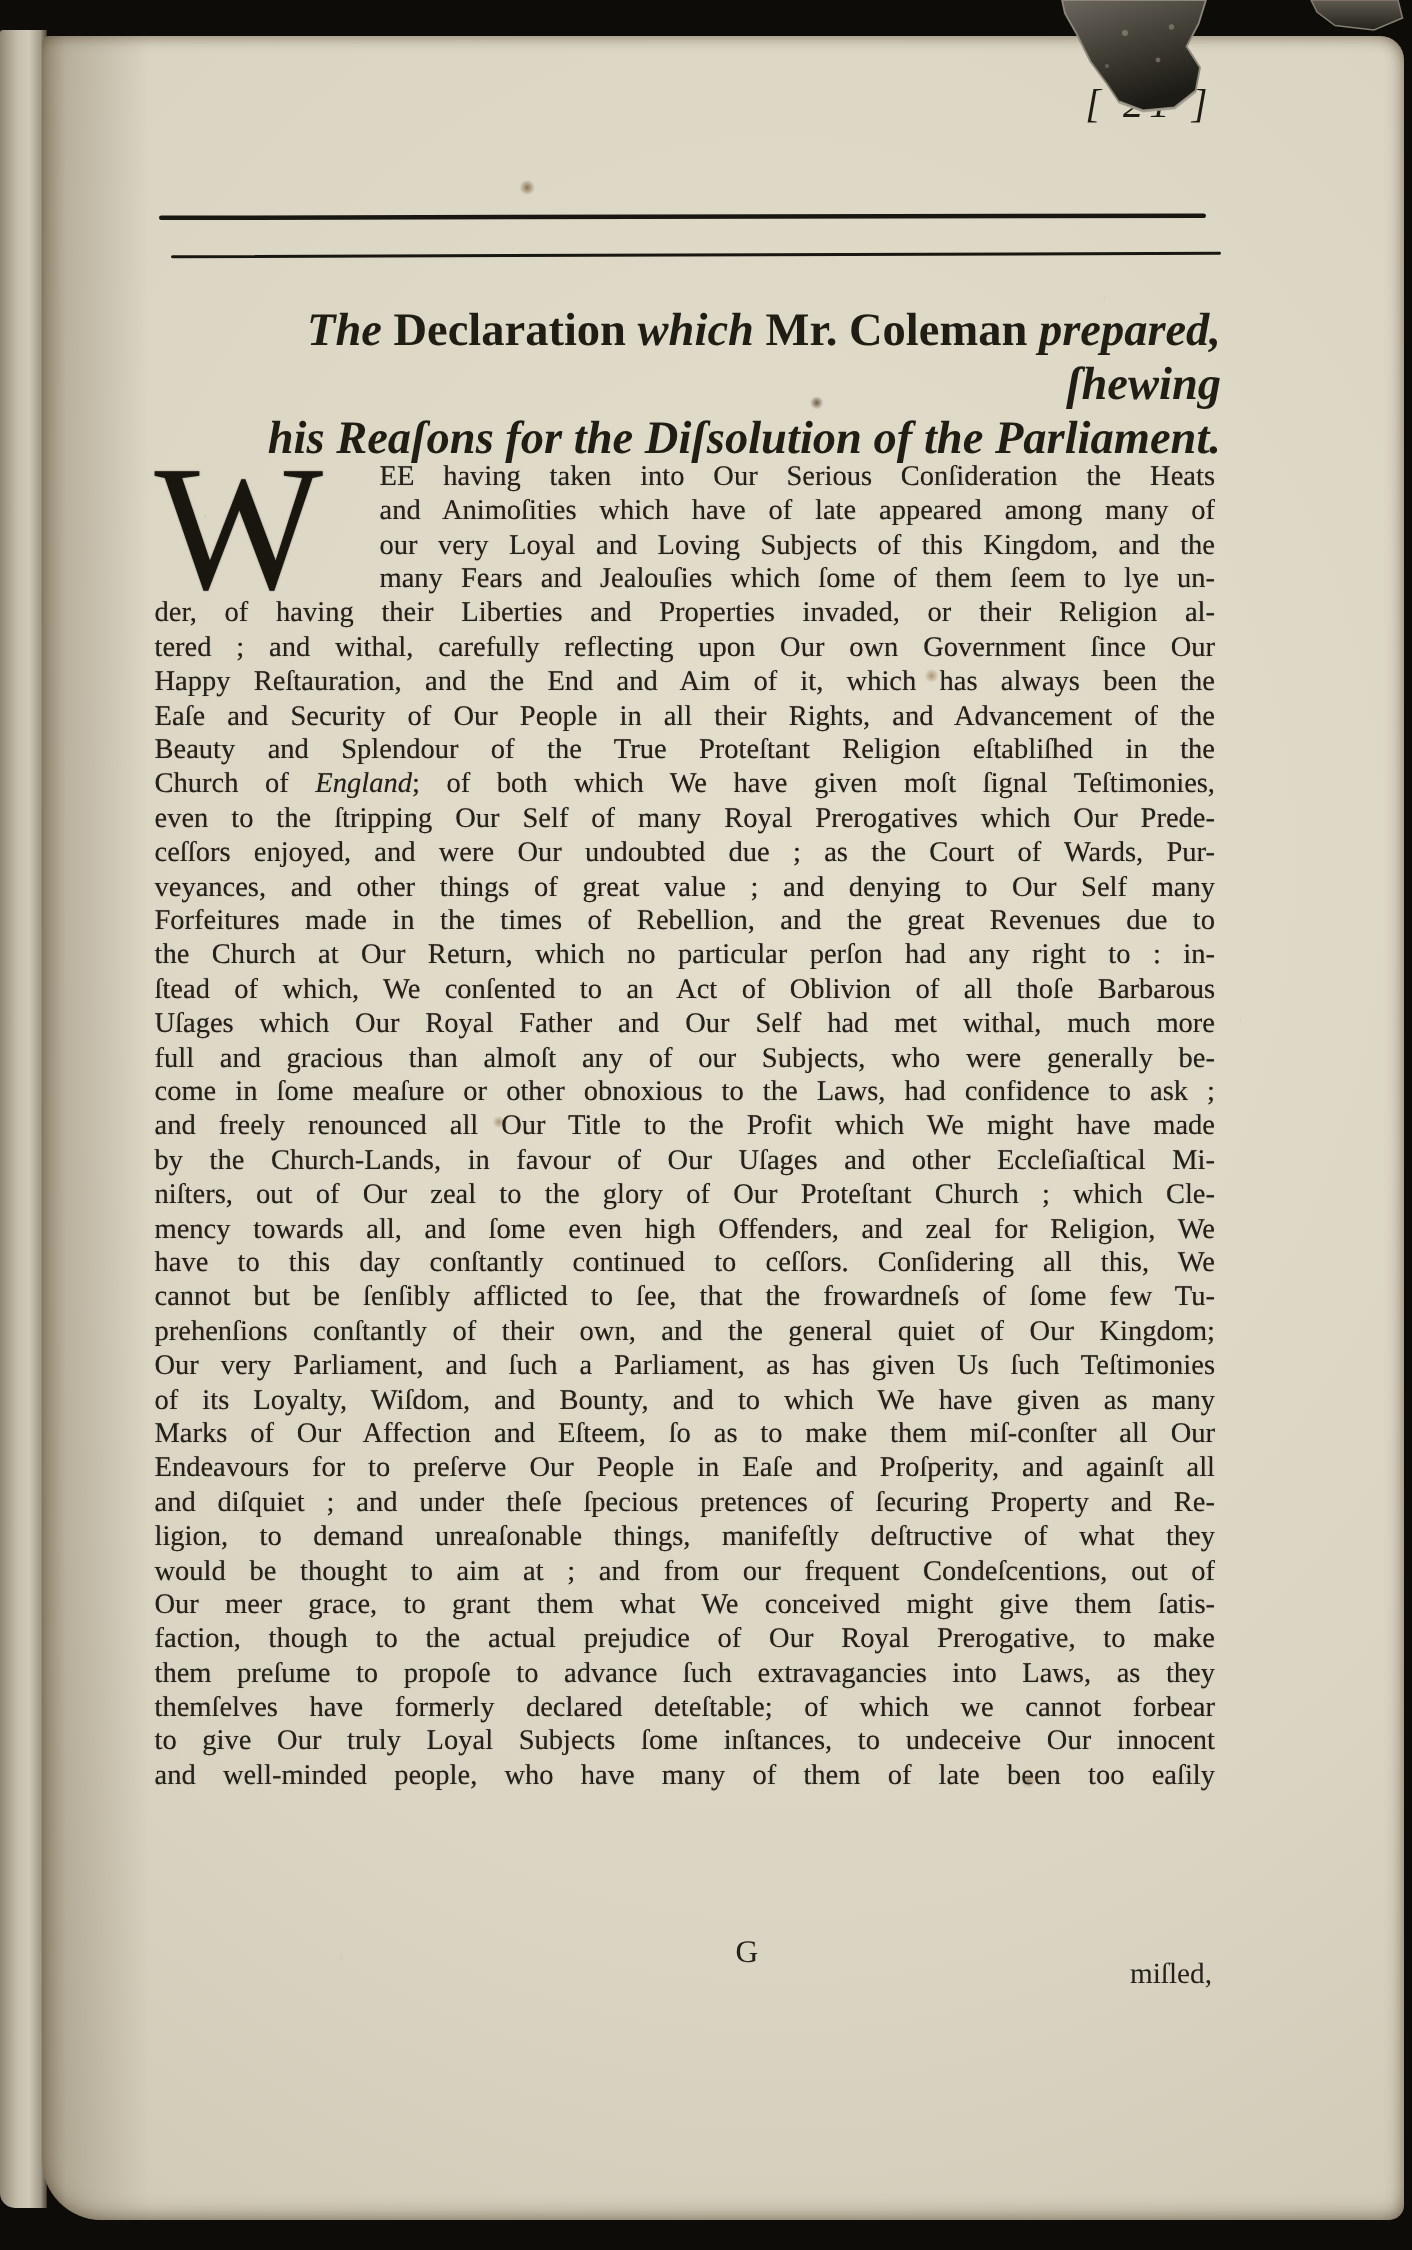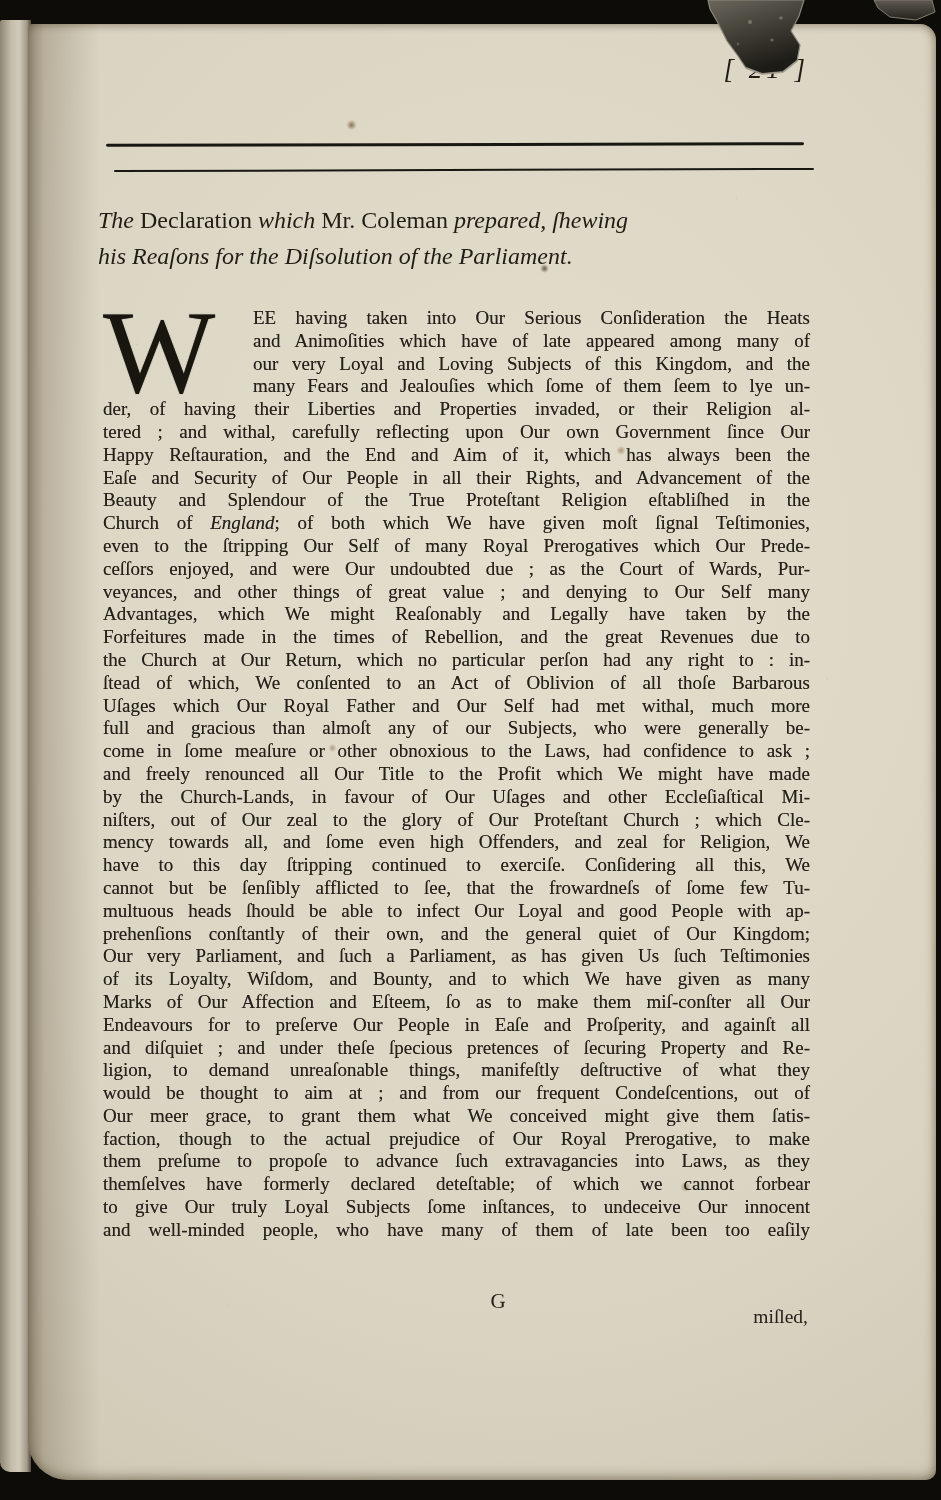--- a/index.html
+++ b/index.html
@@ -33,22 +33,22 @@
   .fox1{left:318px;top:96px;width:11px;height:10px;background:radial-gradient(circle,rgba(92,62,22,.65),rgba(92,62,22,0) 70%);}
   .fox2{left:512px;top:240px;width:9px;height:9px;background:radial-gradient(circle,rgba(60,40,16,.7),rgba(60,40,16,0) 70%);}
   .fox3{left:588px;top:422px;width:10px;height:9px;background:radial-gradient(circle,rgba(120,82,34,.5),rgba(120,82,34,0) 70%);}
   .fox4{left:300px;top:720px;width:9px;height:8px;background:radial-gradient(circle,rgba(110,76,30,.45),rgba(110,76,30,0) 70%);}
   .fox5{left:652px;top:1158px;width:11px;height:10px;background:radial-gradient(circle,rgba(104,70,28,.5),rgba(104,70,28,0) 70%);}
   .page-number{position:absolute;left:75px;top:30px;width:706px;text-align:right;
     font-size:27px;letter-spacing:4px;color:#1f1c15;font-style:italic;}
   .rule{position:absolute;background:#191711;border-radius:2px;}
   .rule-1{left:78px;top:119px;width:698px;height:3px;transform:rotate(-.12deg);}
   .rule-2{left:86px;top:145px;width:700px;height:2px;transform:rotate(-.18deg);}
-  .doc-title{position:absolute;left:70px;top:178px;width:716px;text-align:left;
-    font-size:24px;line-height:36px;color:#201d15;}
+  .doc-title{position:absolute;left:70px;top:178px;width:716px;text-align:right;
+    font-size:31px;line-height:36px;color:#201d15;font-weight:bold;}
   .doc-title i{font-style:italic;}
   .body-block{position:absolute;left:75px;top:283px;width:707px;
     font-size:19px;line-height:22.8px;color:#24201a;
     text-shadow:0 0 .5px rgba(36,32,26,.55);}
   .dropcap{float:left;width:150px;height:90px;font-size:119px;line-height:.76;
     text-align:left;color:#191610;letter-spacing:-2px;text-shadow:0 0 1px rgba(25,22,16,.6);}
   .bl{text-align:justify;text-align-last:justify;}
   .bl i{margin-top:20px;}
   .footer-row{position:absolute;left:75px;top:1265px;width:707px;height:26px;font-size:19.5px;color:#24201a;}
   .sig{position:absolute;left:380px;width:30px;text-align:center;font-size:21px;}
@@ -91,34 +91,32 @@
           <div class="bl">many Fears and Jealouſies which ſome of them ſeem to lye un-</div>
           <div class="bl">der, of having their Liberties and Properties invaded, or their Religion al-</div>
           <div class="bl">tered ; and withal, carefully reflecting upon Our own Government ſince Our</div>
           <div class="bl">Happy Reſtauration, and the End and Aim of it, which has always been the</div>
           <div class="bl">Eaſe and Security of Our People in all their Rights, and Advancement of the</div>
           <div class="bl">Beauty and Splendour of the True Proteſtant Religion eſtabliſhed in the</div>
           <div class="bl">Church of <i>England</i>; of both which We have given moſt ſignal Teſtimonies,</div>
           <div class="bl">even to the ſtripping Our Self of many Royal Prerogatives which Our Prede-</div>
           <div class="bl">ceſſors enjoyed, and were Our undoubted due ; as the Court of Wards, Pur-</div>
           <div class="bl">veyances, and other things of great value ; and denying to Our Self many</div>
-          <div class="bl">Advantages, which We might Reaſonably and Legally have taken by the</div>
           <div class="bl">Forfeitures made in the times of Rebellion, and the great Revenues due to</div>
           <div class="bl">the Church at Our Return, which no particular perſon had any right to : in-</div>
           <div class="bl">ſtead of which, We conſented to an Act of Oblivion of all thoſe Barbarous</div>
           <div class="bl">Uſages which Our Royal Father and Our Self had met withal, much more</div>
           <div class="bl">full and gracious than almoſt any of our Subjects, who were generally be-</div>
           <div class="bl">come in ſome meaſure or other obnoxious to the Laws, had confidence to ask ;</div>
           <div class="bl">and freely renounced all Our Title to the Profit which We might have made</div>
           <div class="bl">by the Church-Lands, in favour of Our Uſages and other Eccleſiaſtical Mi-</div>
           <div class="bl">niſters, out of Our zeal to the glory of Our Proteſtant Church ; which Cle-</div>
           <div class="bl">mency towards all, and ſome even high Offenders, and zeal for Religion, We</div>
-          <div class="bl">have to this day ſtripping continued to exerciſe.  Conſidering all this, We</div>
+          <div class="bl">have to this day conſtantly continued to ceſſors.  Conſidering all this, We</div>
           <div class="bl">cannot but be ſenſibly afflicted to ſee, that the frowardneſs of ſome few Tu-</div>
-          <div class="bl">multuous heads ſhould be able to infect Our Loyal and good People with ap-</div>
           <div class="bl">prehenſions conſtantly of their own, and the general quiet of Our Kingdom;</div>
           <div class="bl">Our very Parliament, and ſuch a Parliament, as has given Us ſuch Teſtimonies</div>
           <div class="bl">of its Loyalty, Wiſdom, and Bounty, and to which We have given as many</div>
           <div class="bl">Marks of Our Affection and Eſteem, ſo as to make them miſ-conſter all Our</div>
           <div class="bl">Endeavours for to preſerve Our People in Eaſe and Proſperity, and againſt all</div>
           <div class="bl">and diſquiet ; and under theſe ſpecious pretences of ſecuring Property and Re-</div>
           <div class="bl">ligion, to demand unreaſonable things, manifeſtly deſtructive of what they</div>
           <div class="bl">would be thought to aim at ; and from our frequent Condeſcentions, out of</div>
           <div class="bl">Our meer grace, to grant them what We conceived might give them ſatis-</div>
           <div class="bl">faction, though to the actual prejudice of Our Royal Prerogative, to make</div>

